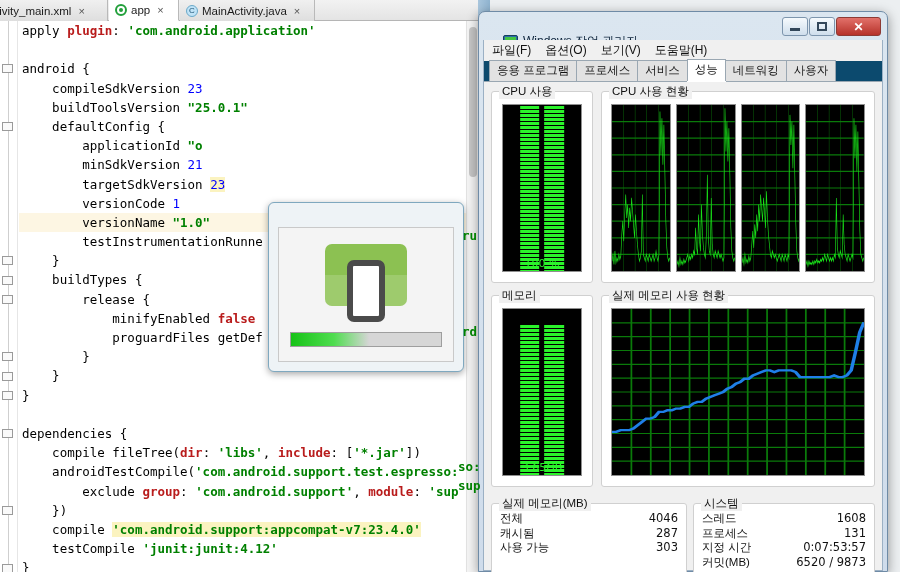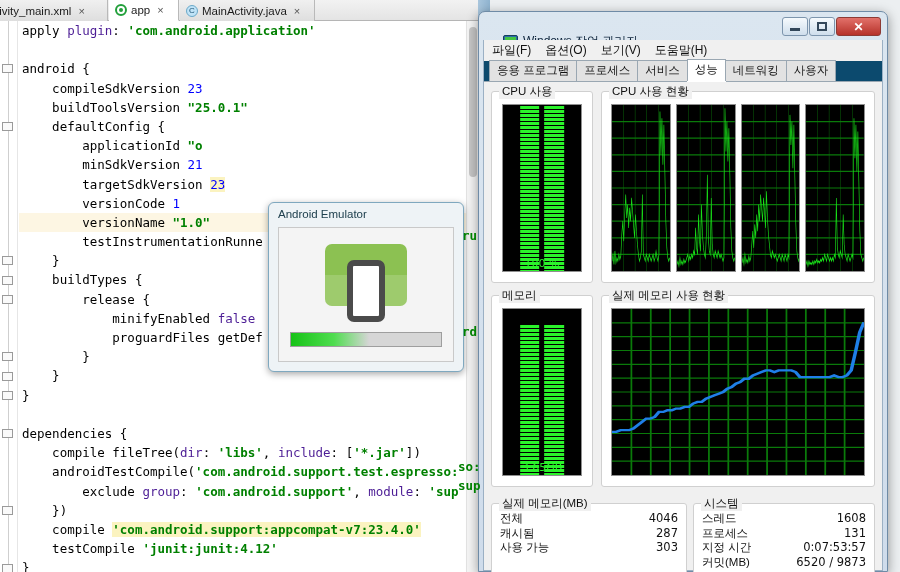--- a/index.html
+++ b/index.html
@@ -34,21 +34,21 @@
   .foldarrow { position:absolute; left:2px; width:12px; height:9px; }
   .foldarrow::after { content:""; position:absolute; left:0; top:0; width:9px; height:7px;
                       border:1px solid #9a9a9a; background:#fafafa; }
 
   #code { position:absolute; left:19px; top:21px; width:458px; height:551px;
           overflow:hidden; background:#ffffff;
           font-family:"DejaVu Sans Mono", monospace; font-size:12.5px; line-height:19.2px;
           white-space:pre; color:#000; }
   #code .ln { position:relative; height:19.2px; padding-left:3px; }
   #code .ln.hl { background:#fdf6e3; }
-  .kw { color:#4c1d95; font-weight:normal; }
+  .kw { color:#b91c1c; font-weight:bold; }
   .str { color:#008000; font-weight:bold; }
   .num { color:#0000ff; }
   .hlnum { background:#fbf3c0; color:#0000ff; }
   .hlstr { background:#fbf3c0; color:#008000; font-weight:bold; }
 
   #vscroll { position:absolute; left:466px; top:21px; width:12px; height:551px;
              background:#f5f5f5; border-left:1px solid #e2e2e2; }
   #vthumb { position:absolute; left:2px; top:6px; width:8px; height:150px;
             background:#c6c6c6; border-radius:4px; }
   #ide-right-edge { position:absolute; left:478px; top:0; width:12px; height:572px;
@@ -170,21 +170,20 @@
     <div id="vthumb"></div>
   </div>
   <div id="ide-right-edge"></div>
 <div style="position: absolute; left: 462px; top: 228px; font-family: &quot;DejaVu Sans Mono&quot;, monospace; font-size: 12.5px; font-weight: bold; color: rgb(0, 128, 0); z-index: 3;">ru</div>
     <div style="position: absolute; left: 462px; top: 324px; font-family: &quot;DejaVu Sans Mono&quot;, monospace; font-size: 12.5px; font-weight: bold; color: rgb(0, 128, 0); z-index: 3;">rd</div>
     <div style="position: absolute; left: 458px; top: 459px; font-family: &quot;DejaVu Sans Mono&quot;, monospace; font-size: 12.5px; font-weight: bold; color: rgb(0, 128, 0); z-index: 3;">so:</div>
     <div style="position: absolute; left: 458px; top: 478px; font-family: &quot;DejaVu Sans Mono&quot;, monospace; font-size: 12.5px; font-weight: bold; color: rgb(0, 128, 0); z-index: 3;">sup</div>
   </div>
 
 <div id="emul">
-  <div class="title">Android Emulator</div>
   <div class="body">
     <div id="droid"></div>
     <div id="phone"></div>
     <div id="prog">
       <div id="progfill"></div>
     </div>
   </div>
 </div>
 
 <div id="tm">

